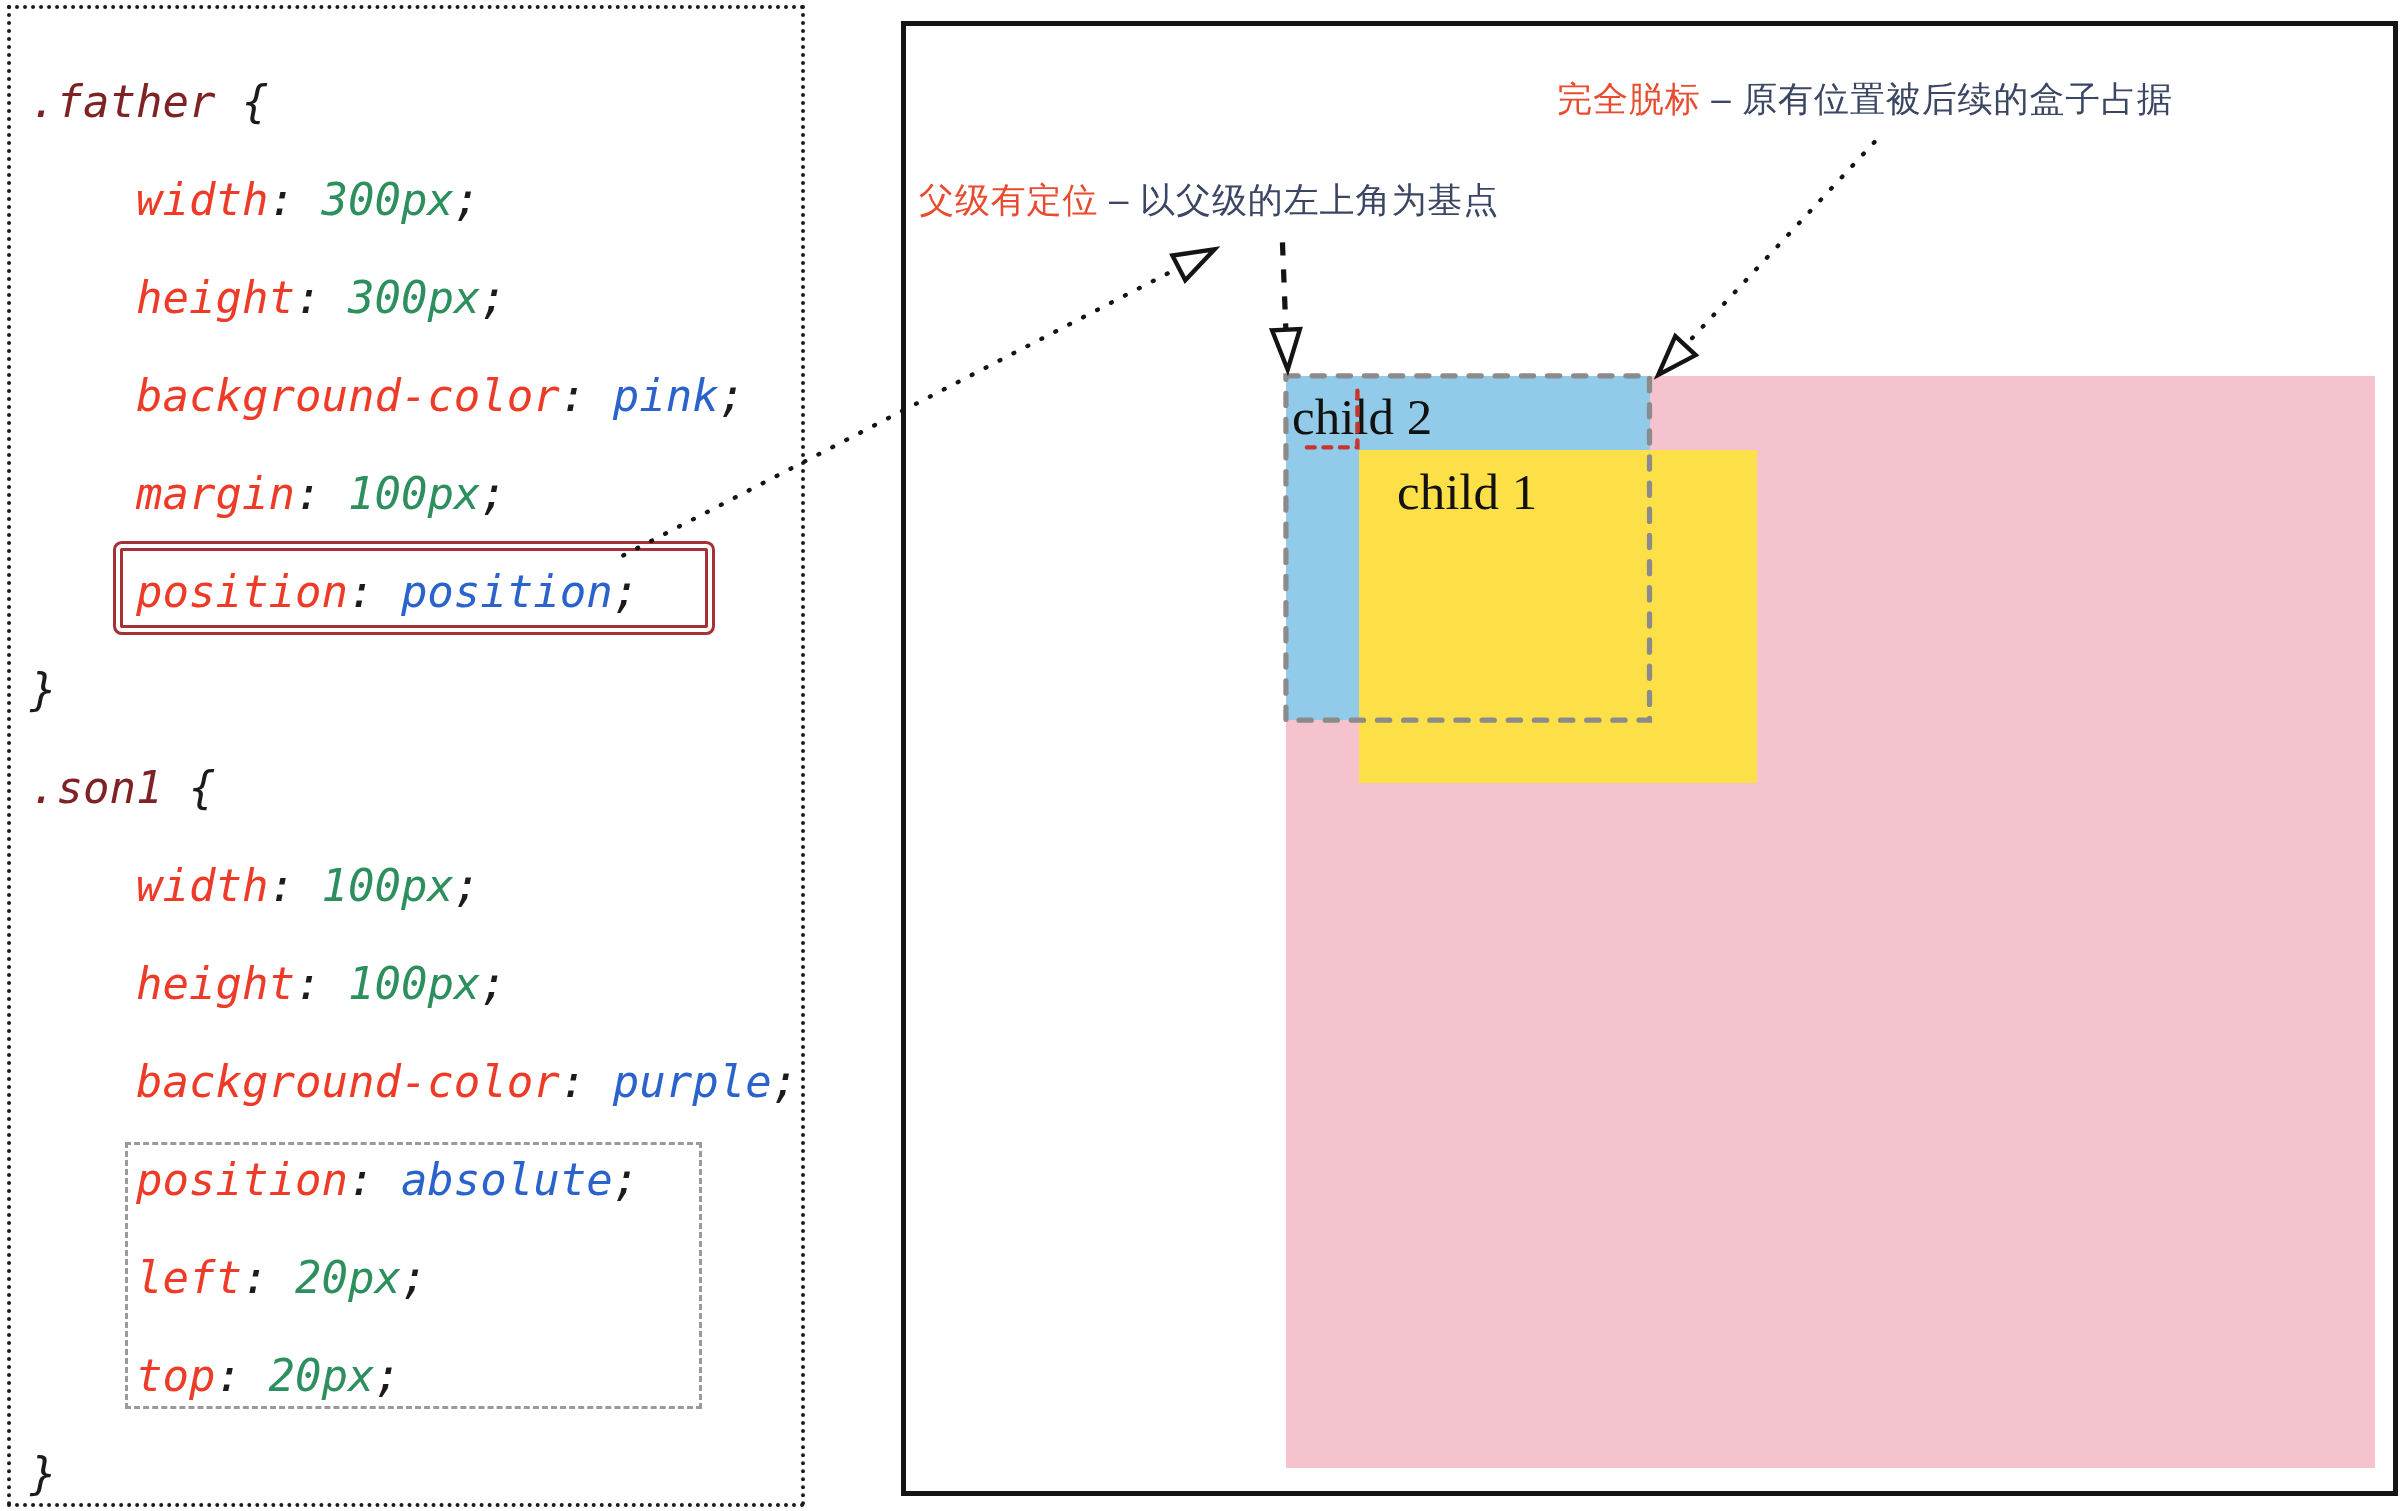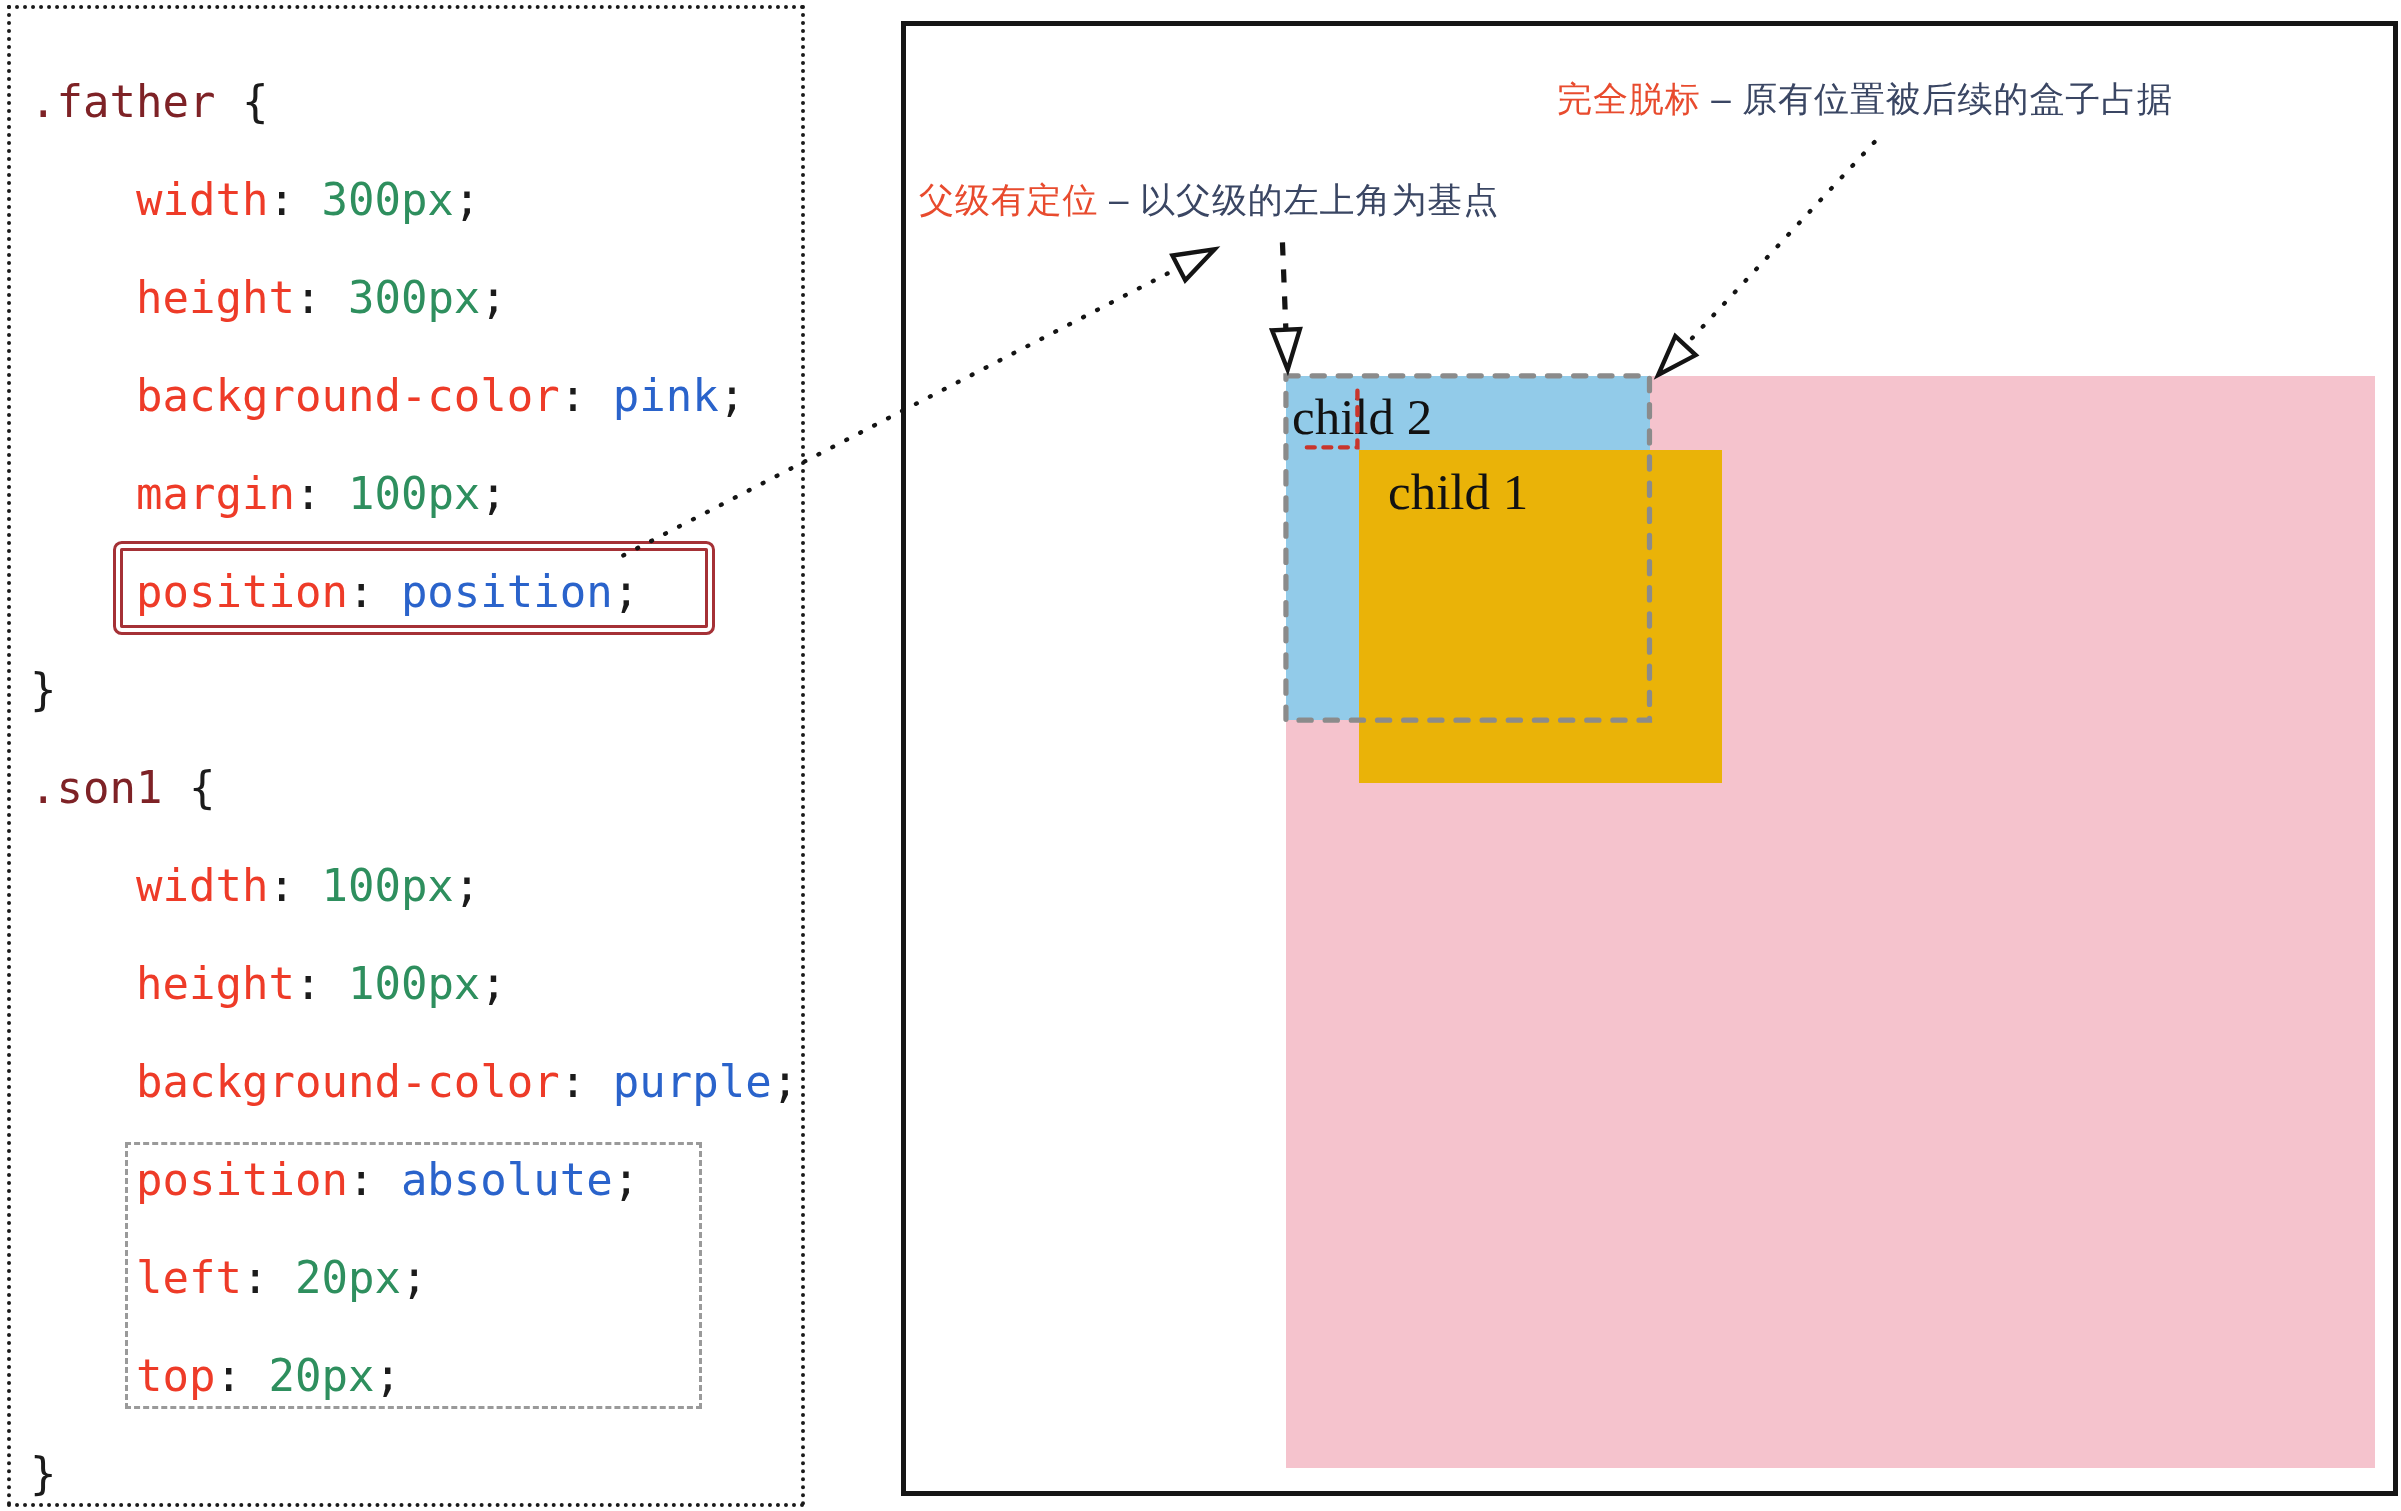--- a/index.html
+++ b/index.html
@@ -21,20 +21,21 @@
     border: 4.4px dotted #1a1a1a;
     padding: 44px 0 0 19px;
     background: #ffffff;
   }
   .code-line {
     height: 98px;
     line-height: 98px;
     font-family: "DejaVu Sans Mono", monospace;
     font-size: 44px;
     white-space: pre;
+    font-style: italic;
   }
   .tok-sel  { color: #7e2226; }
   .tok-pun  { color: #1b1b1b; }
   .tok-prop { color: #ee3b28; }
   .tok-num  { color: #2e8f5e; text-align: center; }
   .tok-kw   { color: #2a63cb; }
 
   .hl-red-double {
     position: absolute;
     left: 113px; top: 541px;
@@ -82,24 +83,24 @@
   }
   .child2-box {
     position: absolute;
     left: 1286px; top: 376px;
     width: 364px; height: 344px;
     background: #92cbe9;
   }
   .child1-box {
     position: absolute;
     left: 1359px; top: 450px;
-    width: 363px; height: 333px;
-    background: #eab308;
+    width: 398px; height: 333px;
+    background: #fde047;
     box-sizing: border-box;
-    padding: 14px 0 0 29px;
+    padding: 14px 0 0 38px;
   }
   .box-label {
     font-family: Liberation Serif, serif;
     font-size: 51px;
     color: #121212;
     line-height: 56px;
     white-space: nowrap;
   }
   .child2-label {
     position: absolute;

